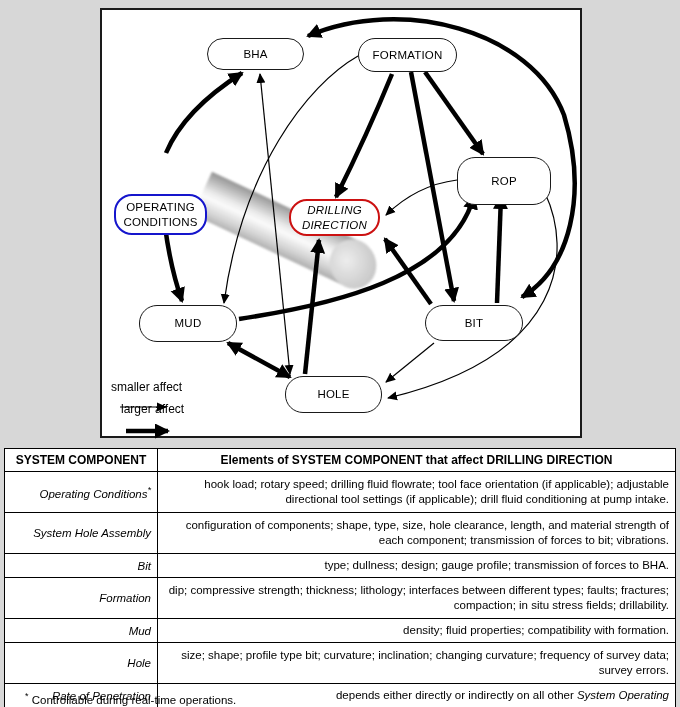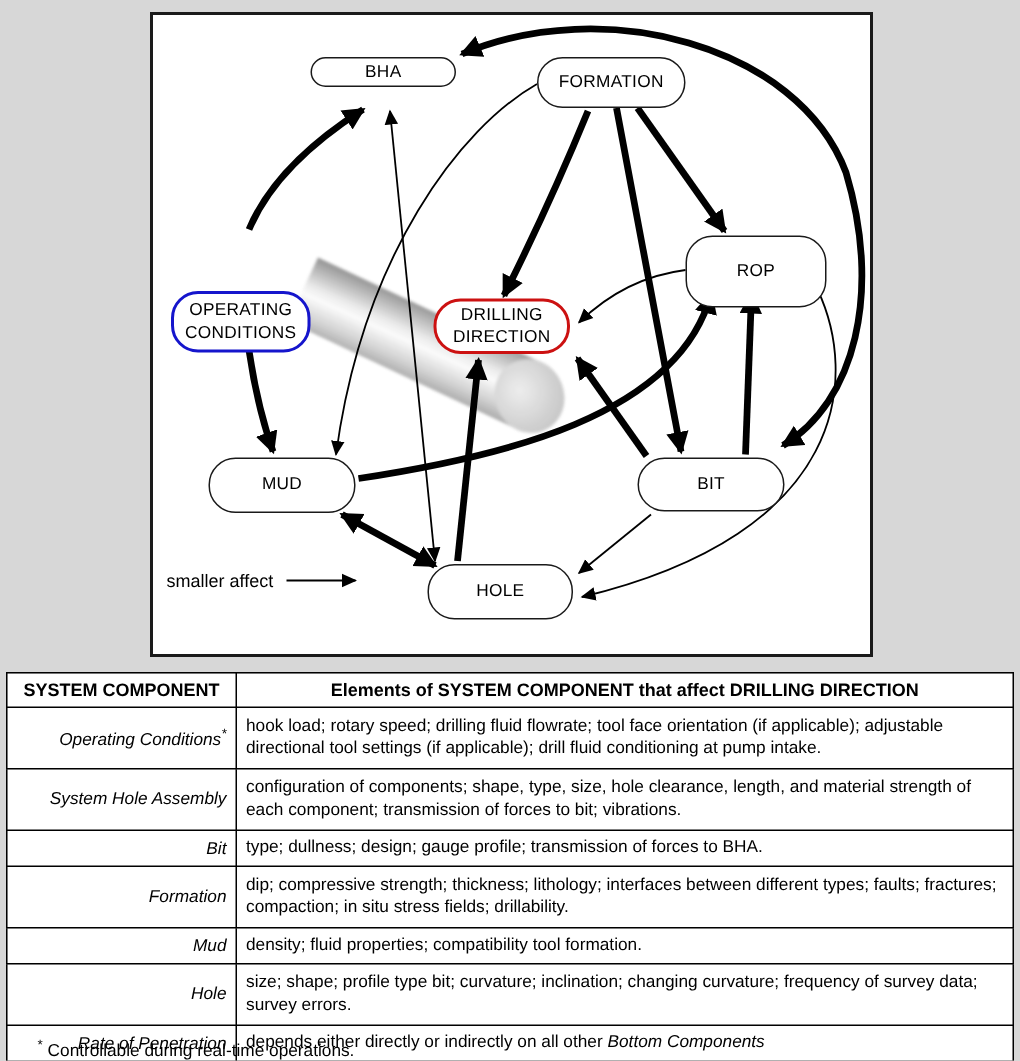--- a/index.html
+++ b/index.html
@@ -30,25 +30,26 @@
     border-radius:18px;
     display:flex;align-items:center;justify-content:center;
     text-align:center;
     font-size:11.5px;
     line-height:1.25;
     white-space:pre-line;
     box-sizing:border-box;
     letter-spacing:.2px;
   }
   .node.blue{border:2.2px solid #1515cc;margin-top:40px;}
-  .node.red{border:2.2px solid #cc1111;}
+  .node.red{border:2.2px solid #cc1111;font-style:italic;}
   .legend-item{
     position:absolute;
     display:flex;align-items:center;gap:7px;
     font-size:12px;
+    flex-direction:column;
   }
   .legend-item svg{display:block;}
   #cylinder-group{filter:blur(1px);opacity:.92;}
   
   #component-table{
     position:absolute;left:4px;top:448px;
     width:672px;
     border-collapse:collapse;
     font-size:11.5px;
   }
@@ -58,21 +59,21 @@
     background:#fff;
   }
   #component-table th{
     font-size:12px;font-weight:bold;text-align:center;
     padding:4px 5px;
   }
   td.comp-cell{
     width:140px;text-align:right;vertical-align:middle;font-style:italic;
   }
   td.elem-cell{
-    text-align:left;vertical-align:middle;line-height:15px;
+    text-align:right;vertical-align:middle;line-height:15px;
     padding-left:9px;
   }
   tr.tall td{height:36px;}
   tr.short td{height:19px;}
   #footnote{
     position:absolute;left:25px;top:691px;
     font-size:11.5px;
   }
   sup{font-size:9px;}
 </style>
@@ -118,36 +119,42 @@
         <path d="M206,26 C300,-14 430,20 462,105 C486,185 468,258 420,287" class="edge larger" marker-end="url(#ah-thick)" marker-start="url(#ah-thick)"></path>
         <path d="M256,46 C205,75 140,160 122,293" class="edge smaller" marker-end="url(#ah-thin)"></path>
         <path d="M355,170 Q315,175 284,205" class="edge smaller" marker-end="url(#ah-thin)"></path>
         <path d="M332,333 L284,372" class="edge smaller" marker-end="url(#ah-thin)"></path>
         <path d="M443,183 C470,240 465,345 286,388" class="edge smaller" marker-end="url(#ah-thin)"></path>
         <path d="M158,64 L188,364" class="edge smaller" marker-end="url(#ah-thin)" marker-start="url(#ah-thin)"></path>
       </g>
   </svg>
 
   <div id="node-layer">
-      <div class="node" style="left: 105px; top: 28px; width: 97px; height: 20px;">BHA</div>
+      <div class="node" style="left: 105px; top: 28px; width: 97px; height: 32px;">BHA</div>
       <div class="node" style="left: 256px; top: 28px; width: 99px; height: 34px;">FORMATION</div>
       <div class="node blue" style="left: 12px; top: 144px; width: 93px; height: 41px;">OPERATING
 CONDITIONS</div>
       <div class="node" style="left: 355px; top: 147px; width: 94px; height: 48px;">ROP</div>
       <div class="node red" style="left: 187px; top: 189px; width: 91px; height: 37px;">DRILLING
 DIRECTION</div>
       <div class="node" style="left: 37px; top: 295px; width: 98px; height: 37px;">MUD</div>
       <div class="node" style="left: 323px; top: 295px; width: 98px; height: 36px;">BIT</div>
       <div class="node" style="left: 183px; top: 366px; width: 97px; height: 37px;">HOLE</div>
     </div>
 
   <div class="legend-item" style="left:9px;top:370px;">
     <span>smaller affect</span>
     <svg width="58" height="12">
       <line x1="2" y1="6" x2="48" y2="6" stroke="#000" stroke-width="1.2" marker-end="url(#ah-thin)"></line>
+    </svg>
+  </div>
+  <div class="legend-item" style="left:19px;top:392px;">
+    <span>larger affect</span>
+    <svg width="58" height="16">
+      <line x1="2" y1="8" x2="44" y2="8" stroke="#000" stroke-width="4.5" marker-end="url(#ah-thick)"></line>
     </svg>
   </div>
 </div>
 
 <table id="component-table">
   <thead>
     <tr>
       <th style="width:140px;">SYSTEM COMPONENT</th>
       <th>Elements of SYSTEM COMPONENT that affect DRILLING DIRECTION</th>
     </tr>
@@ -164,26 +171,26 @@
       <tr class="short">
         <td class="comp-cell">Bit</td>
         <td class="elem-cell">type; dullness; design; gauge profile; transmission of forces to BHA.</td>
       </tr>
       <tr class="tall">
         <td class="comp-cell">Formation</td>
         <td class="elem-cell">dip; compressive strength; thickness; lithology; interfaces between different types; faults; fractures; compaction; in situ stress fields; drillability.</td>
       </tr>
       <tr class="short">
         <td class="comp-cell">Mud</td>
-        <td class="elem-cell">density; fluid properties; compatibility tool formation.</td>
+        <td class="elem-cell">density; fluid properties; compatibility with formation.</td>
       </tr>
       <tr class="tall">
         <td class="comp-cell">Hole</td>
         <td class="elem-cell">size; shape; profile type bit; curvature; inclination; changing curvature; frequency of survey data; survey errors.</td>
       </tr>
       <tr class="short">
         <td class="comp-cell">Rate of Penetration</td>
-        <td class="elem-cell">depends either directly or indirectly on all other <em>Bottom Components</em></td>
+        <td class="elem-cell">depends either directly or indirectly on all other <em>System Operating</em></td>
       </tr>
     </tbody>
 </table>
 
 <div id="footnote"><sup id="footnote-sym">*</sup> <span id="footnote-txt">Controllable during real-time operations.</span></div>
 
 </body></html>

